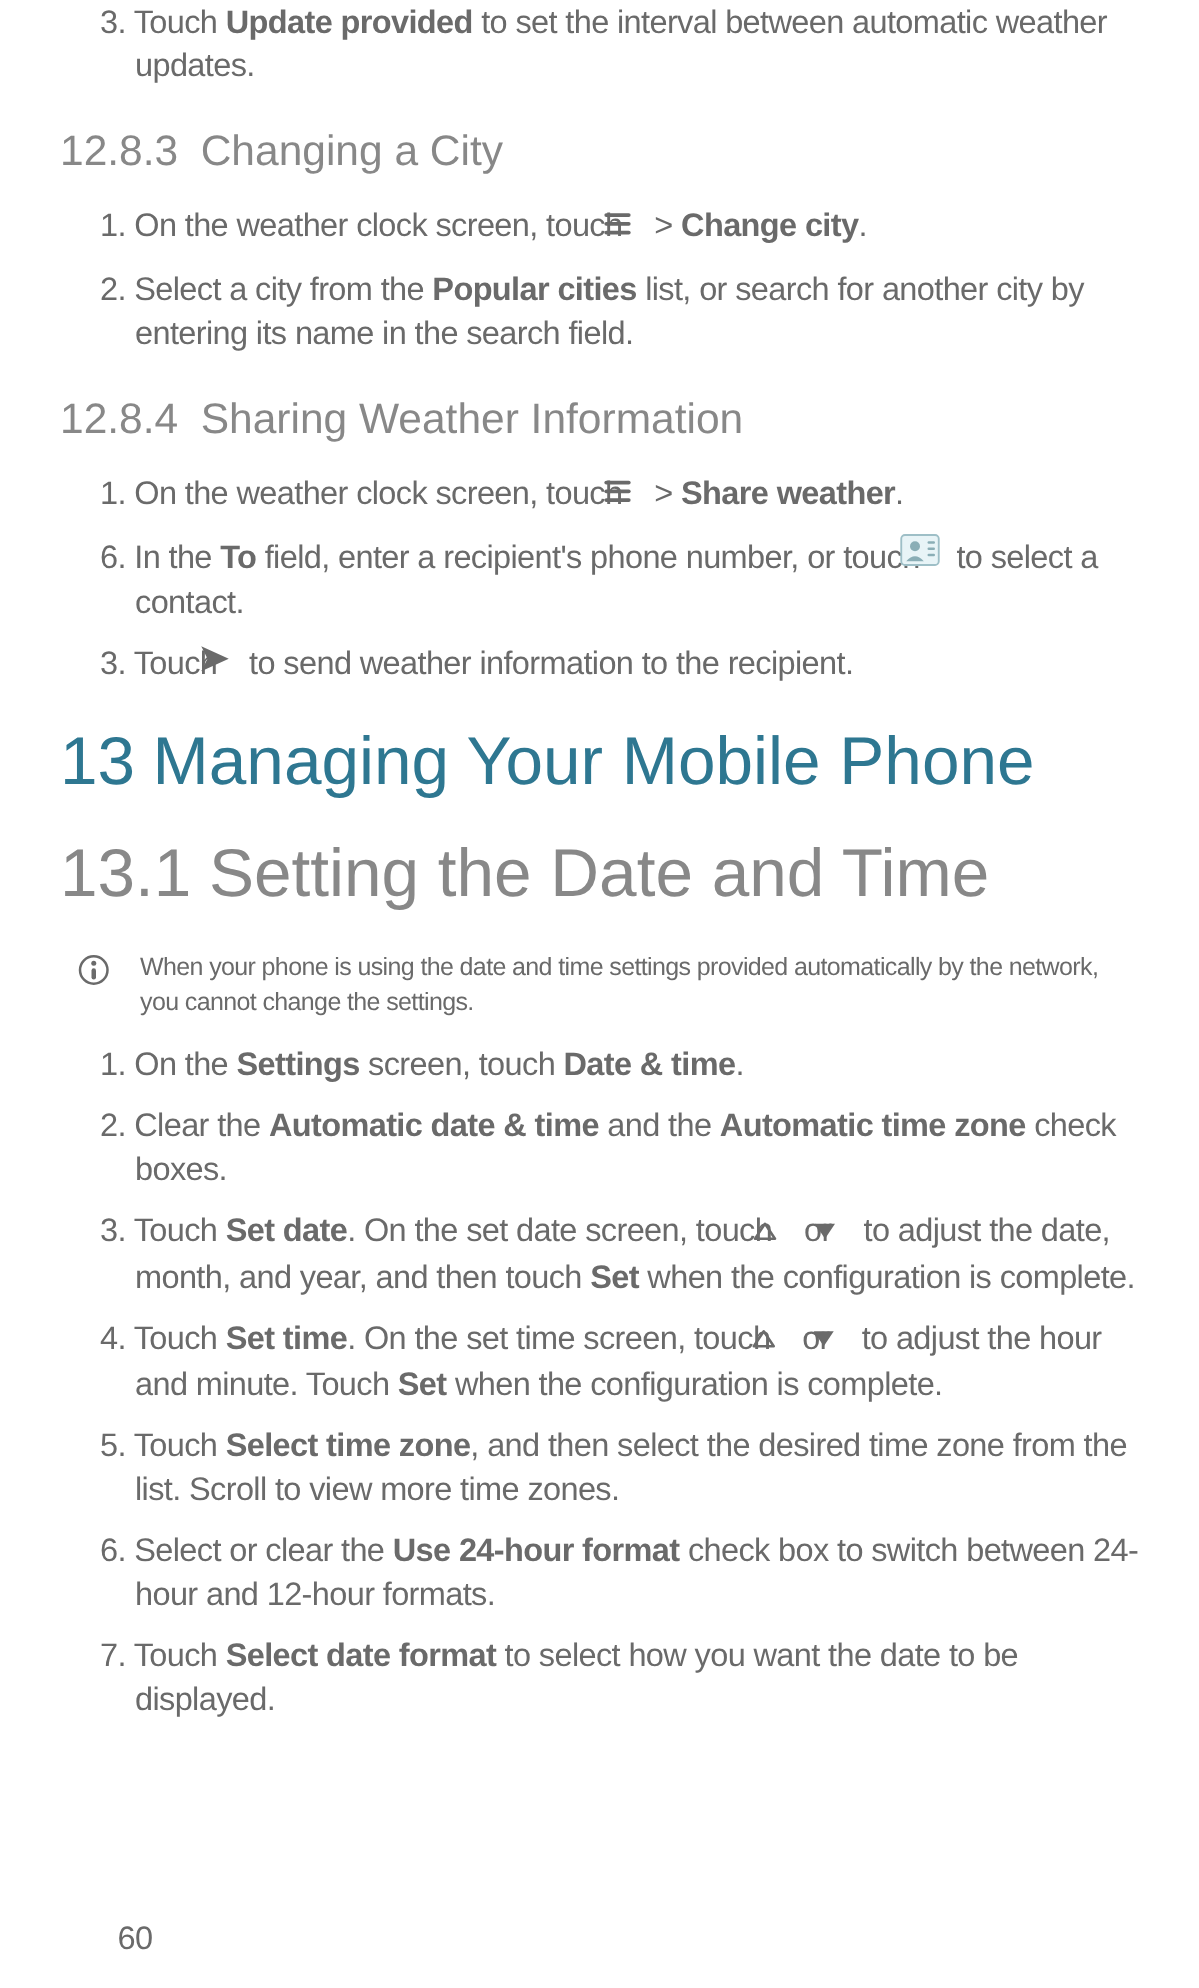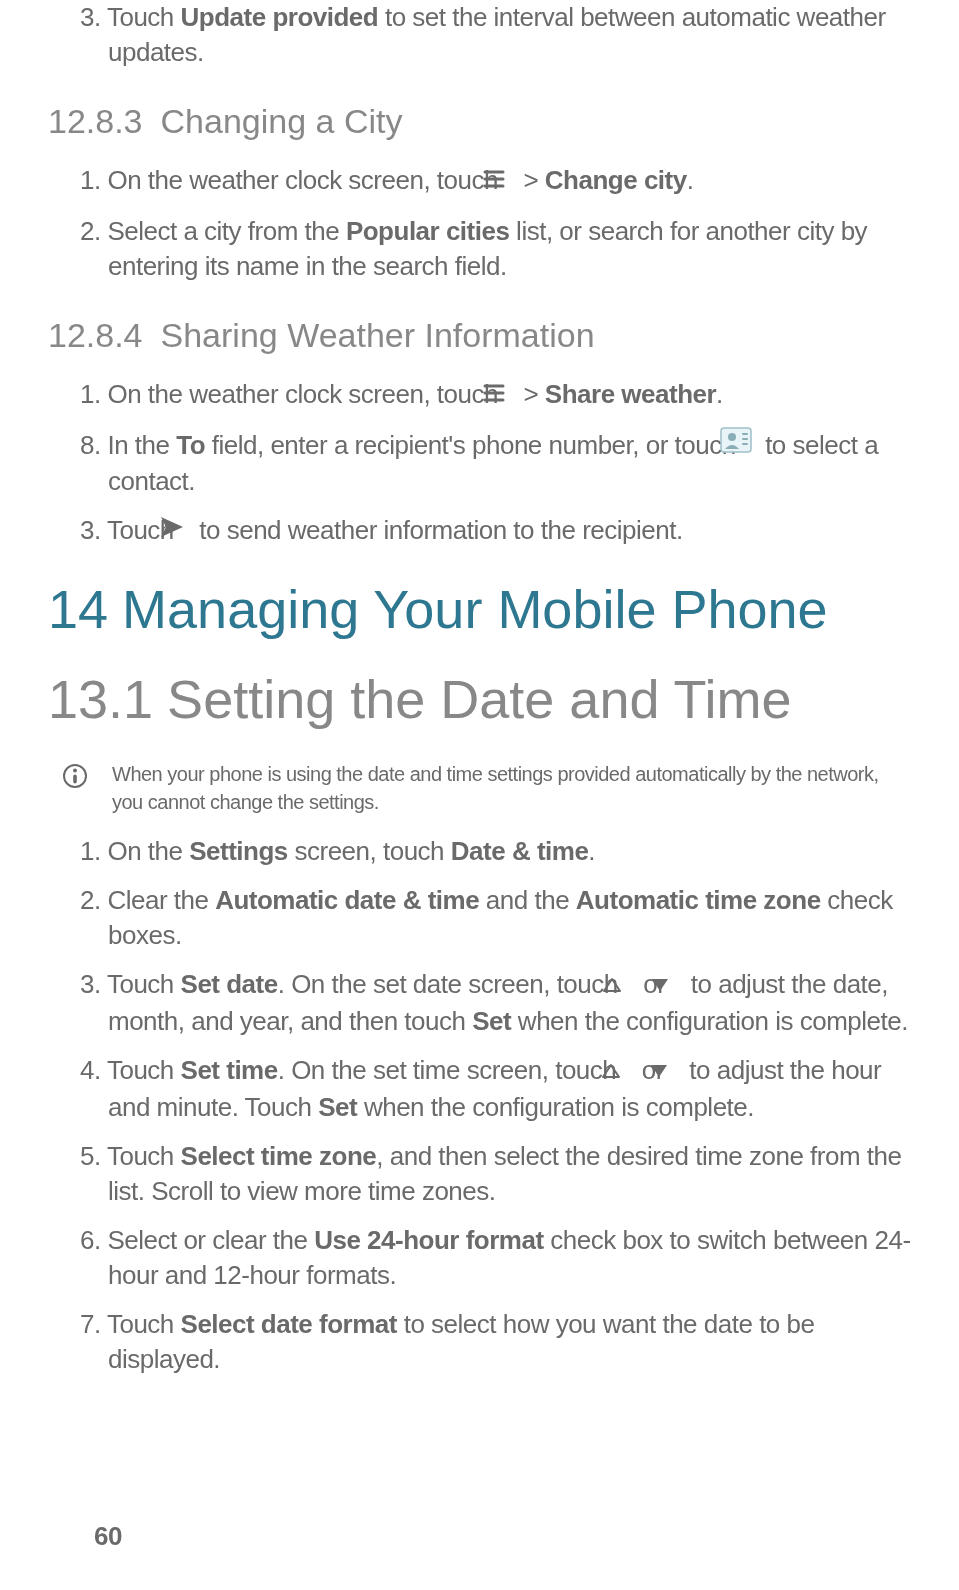--- a/index.html
+++ b/index.html
@@ -74,24 +74,23 @@
     margin: 0 6px;
     position: relative;
     top: -2px;
   }
 
   b { color: #6a6a6a; font-weight: 700; }
 
   .pagenum {
     position: absolute;
     left: 46px;
-    bottom: 38px;
+    bottom: 24px;
     font-size: 26px;
     color: #6a6a6a;
-    font-weight: bold;
   }
   .page-wrapper { position: relative; min-height: 1590px; }
 
   
   svg { overflow: visible; }
 </style>
 </head>
 <body>
 <div class="page-wrapper">
 
@@ -133,21 +132,21 @@
         <line x1="2" y1="3" x2="20" y2="3"></line>
         <line x1="2" y1="10" x2="20" y2="10"></line>
         <line x1="2" y1="17" x2="20" y2="17"></line>
       </g>
     </svg>
   </span>
   <span> &gt; </span><b>Share weather</b><span>.</span>
 </div>
 
 <div class="list-item">
-  <span>8. In the </span><b>To</b><span> field, enter a recipient's phone number, or touch </span>
+  <span>6. In the </span><b>To</b><span> field, enter a recipient's phone number, or touch </span>
   <span class="inline-icon">
     <svg width="32" height="26" viewBox="0 0 32 26">
       <rect x="1" y="1" width="30" height="24" rx="3" fill="#e8f4f7" stroke="#9ebfc7" stroke-width="1.5"></rect>
       <circle cx="12" cy="10" r="4" fill="#8aaeb6"></circle>
       <path d="M5 22 Q12 14 19 22 Z" fill="#8aaeb6"></path>
       <rect x="22" y="6" width="6" height="2" rx="1" fill="#8aaeb6"></rect>
       <rect x="22" y="11" width="6" height="2" rx="1" fill="#8aaeb6"></rect>
       <rect x="22" y="16" width="6" height="2" rx="1" fill="#8aaeb6"></rect>
     </svg>
   </span>
@@ -158,21 +157,21 @@
   <span>3. Touch </span>
   <span class="inline-icon">
     <svg width="26" height="24" viewBox="0 0 26 24">
       <path d="M2 2 L24 12 L2 22 L7 12 Z" fill="#6a6a6a"></path>
     </svg>
   </span>
   <span> to send weather information to the recipient.</span>
 </div>
 
 <div class="h1 blue">
-  <span class="num">14</span><span>Managing Your Mobile Phone</span>
+  <span class="num">13</span><span>Managing Your Mobile Phone</span>
 </div>
 
 
 <div class="h1">
   <span class="num">13.1</span><span>Setting the Date and Time</span>
 </div>
 
 <div class="note">
   <span class="note-icon">
     <svg width="26" height="26" viewBox="0 0 26 26">

